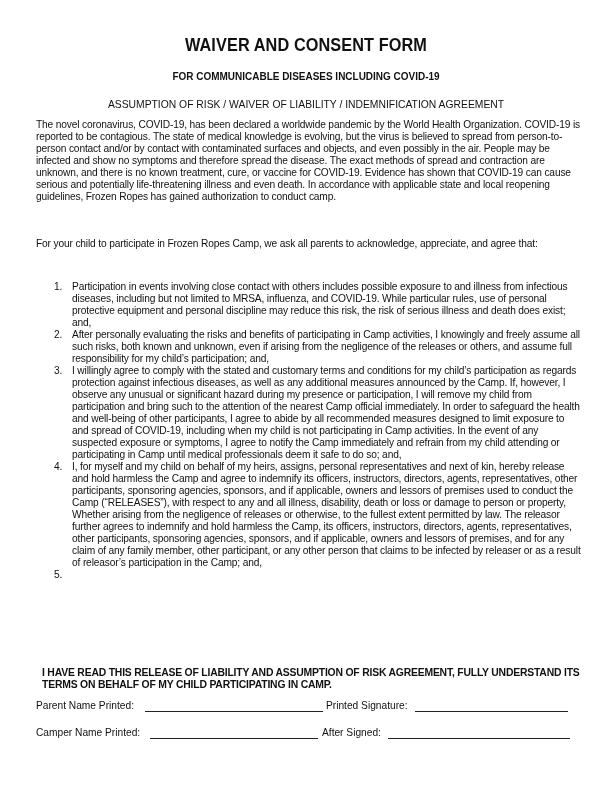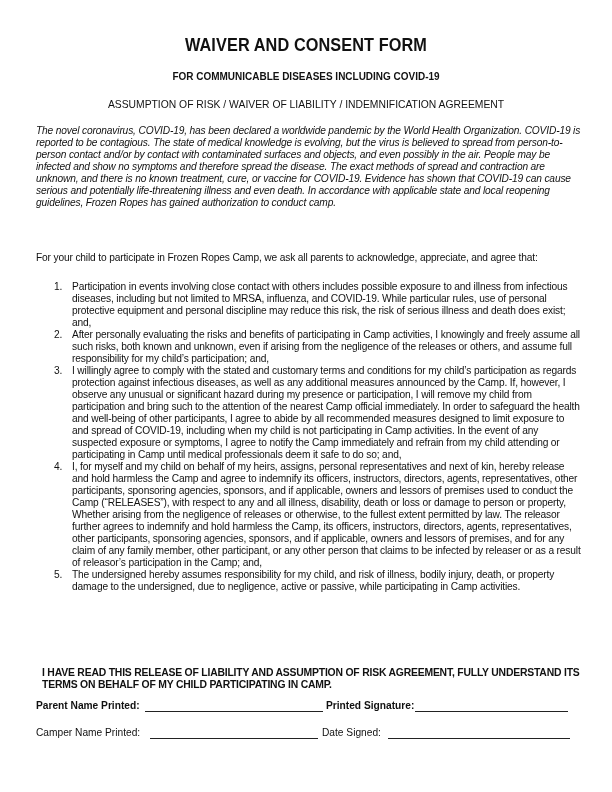--- a/index.html
+++ b/index.html
@@ -21,22 +21,22 @@
   .subtitle2 {
     position: absolute; top: 98px; left: 0; width: 612px; text-align: center;
     font-size: 11px;
     transform: scaleX(0.94); transform-origin: center;
   }
   .body-text {
     position: absolute; left: 36px; width: 545px;
     font-size: 10.2px; line-height: 12px;
     letter-spacing: -0.15px;
   }
-  .intro { top: 125px; font-style: italic; }
-  .ask { top: 252px; }
+  .intro { top: 119px; }
+  .ask { top: 238px; }
   ol.items {
     position: absolute; top: 281px; left: 36px; width: 545px;
     margin: 0; padding: 0; list-style: none;
     font-size: 10.2px; line-height: 12px; letter-spacing: -0.15px;
   }
   ol.items li {
     position: relative; padding-left: 36px; margin: 0;
   }
   ol.items li .num {
     position: absolute; left: 18px; top: 0;
@@ -45,21 +45,21 @@
     position: absolute; top: 661px; left: 36px; width: 545px;
     font-size: 10.4px; line-height: 12px; font-weight: bold; letter-spacing: -0.2px;
   }
   .field-row {
     position: absolute; left: 36px; font-size: 10.2px; height: 14px; width: 560px;
   }
   .field-row .lbl { position: absolute; top: 0; white-space: nowrap; }
   .field-row .line {
     position: absolute; top: 11px; height: 0; border-bottom: 1px solid #222;
   }
-  .row1 { top: 700px; font-weight: bold; }
+  .row1 { top: 700px; }
   .row2 { top: 727px; }
 </style>
 </head>
 <body>
 
 <div class="page">
   <div class="title">WAIVER AND CONSENT FORM</div>
   <div class="subtitle">FOR COMMUNICABLE DISEASES INCLUDING COVID-19</div>
   <div class="subtitle2">ASSUMPTION OF RISK / WAIVER OF LIABILITY / INDEMNIFICATION AGREEMENT</div>
 
@@ -78,32 +78,31 @@
     <li>
       <span class="num">3.</span>
       <span>I willingly agree to comply with the stated and customary terms and conditions for my child’s participation as regards protection against infectious diseases, as well as any additional measures announced by the Camp. If, however, I observe any unusual or significant hazard during my presence or participation, I will remove my child from participation and bring such to the attention of the nearest Camp official immediately. In order to safeguard the health and well-being of other participants, I agree to abide by all recommended measures designed to limit exposure to and spread of COVID-19, including when my child is not participating in Camp activities. In the event of any suspected exposure or symptoms, I agree to notify the Camp immediately and refrain from my child attending or participating in Camp until medical professionals deem it safe to do so; and,</span>
     </li>
     <li>
       <span class="num">4.</span>
       <span>I, for myself and my child on behalf of my heirs, assigns, personal representatives and next of kin, hereby release and hold harmless the Camp and agree to indemnify its officers, instructors, directors, agents, representatives, other participants, sponsoring agencies, sponsors, and if applicable, owners and lessors of premises used to conduct the Camp (“RELEASES”), with respect to any and all illness, disability, death or loss or damage to person or property, Whether arising from the negligence of releases or otherwise, to the fullest extent permitted by law. The releasor further agrees to indemnify and hold harmless the Camp, its officers, instructors, directors, agents, representatives, other participants, sponsoring agencies, sponsors, and if applicable, owners and lessors of premises, and for any claim of any family member, other participant, or any other person that claims to be infected by releaser or as a result of releasor’s participation in the Camp; and,</span>
     </li>
     <li>
       <span class="num">5.</span>
-      <span>The undersigned hereby assumes responsibility for my child, and risk of illness, bodily injury, death, or property damage to the undersigned, due to negligence, active or passive, while participating in Camp activities.</span>
     </li>
   </ol>
 
   <p class="ack" style="margin:6px">I HAVE READ THIS RELEASE OF LIABILITY AND ASSUMPTION OF RISK AGREEMENT, FULLY UNDERSTAND ITS TERMS ON BEHALF OF MY CHILD PARTICIPATING IN CAMP.</p>
 
   <div class="field-row row1">
     <span class="lbl" style="left:0">Parent Name Printed:</span>
     <span class="line" style="left:109px; width:178px"></span>
     <span class="lbl" style="left:290px">Printed Signature:</span>
     <span class="line" style="left:379px; width:153px"></span>
   </div>
 
   <div class="field-row row2">
     <span class="lbl" style="left:0">Camper Name Printed:</span>
     <span class="line" style="left:114px; width:168px"></span>
-    <span class="lbl" style="left:286px">Date Signed:</span>
+    <span class="lbl" style="left:286px">After Signed:</span>
     <span class="line" style="left:352px; width:182px"></span>
   </div>
 </div>
 
 </body></html>

